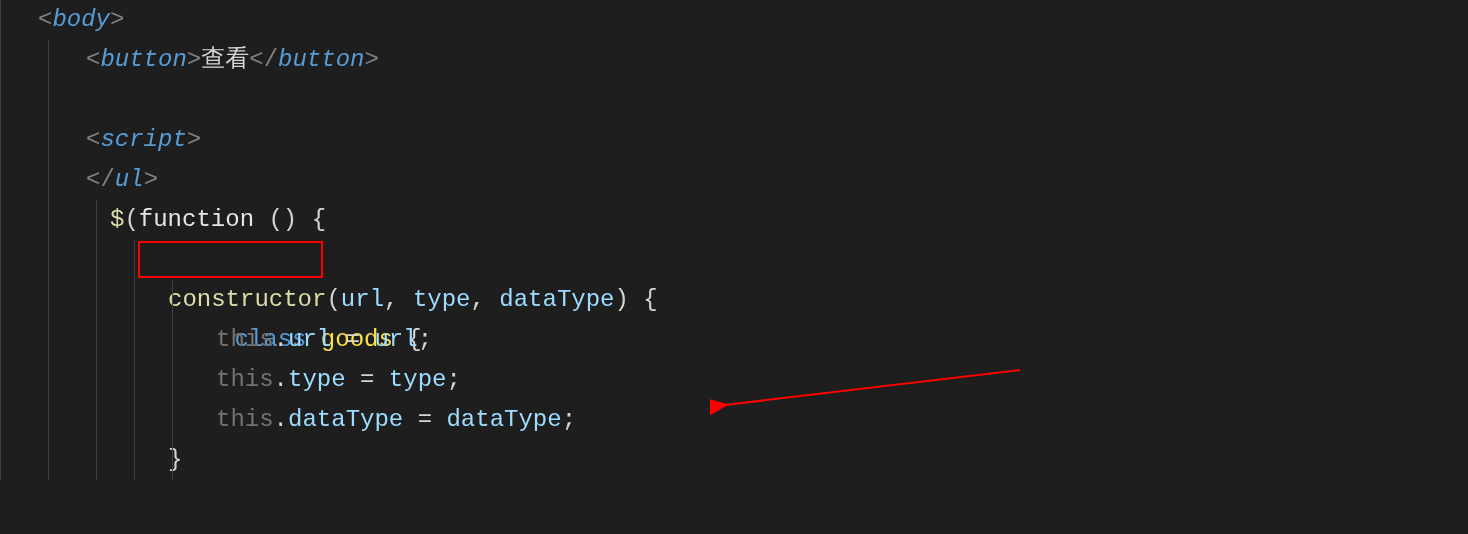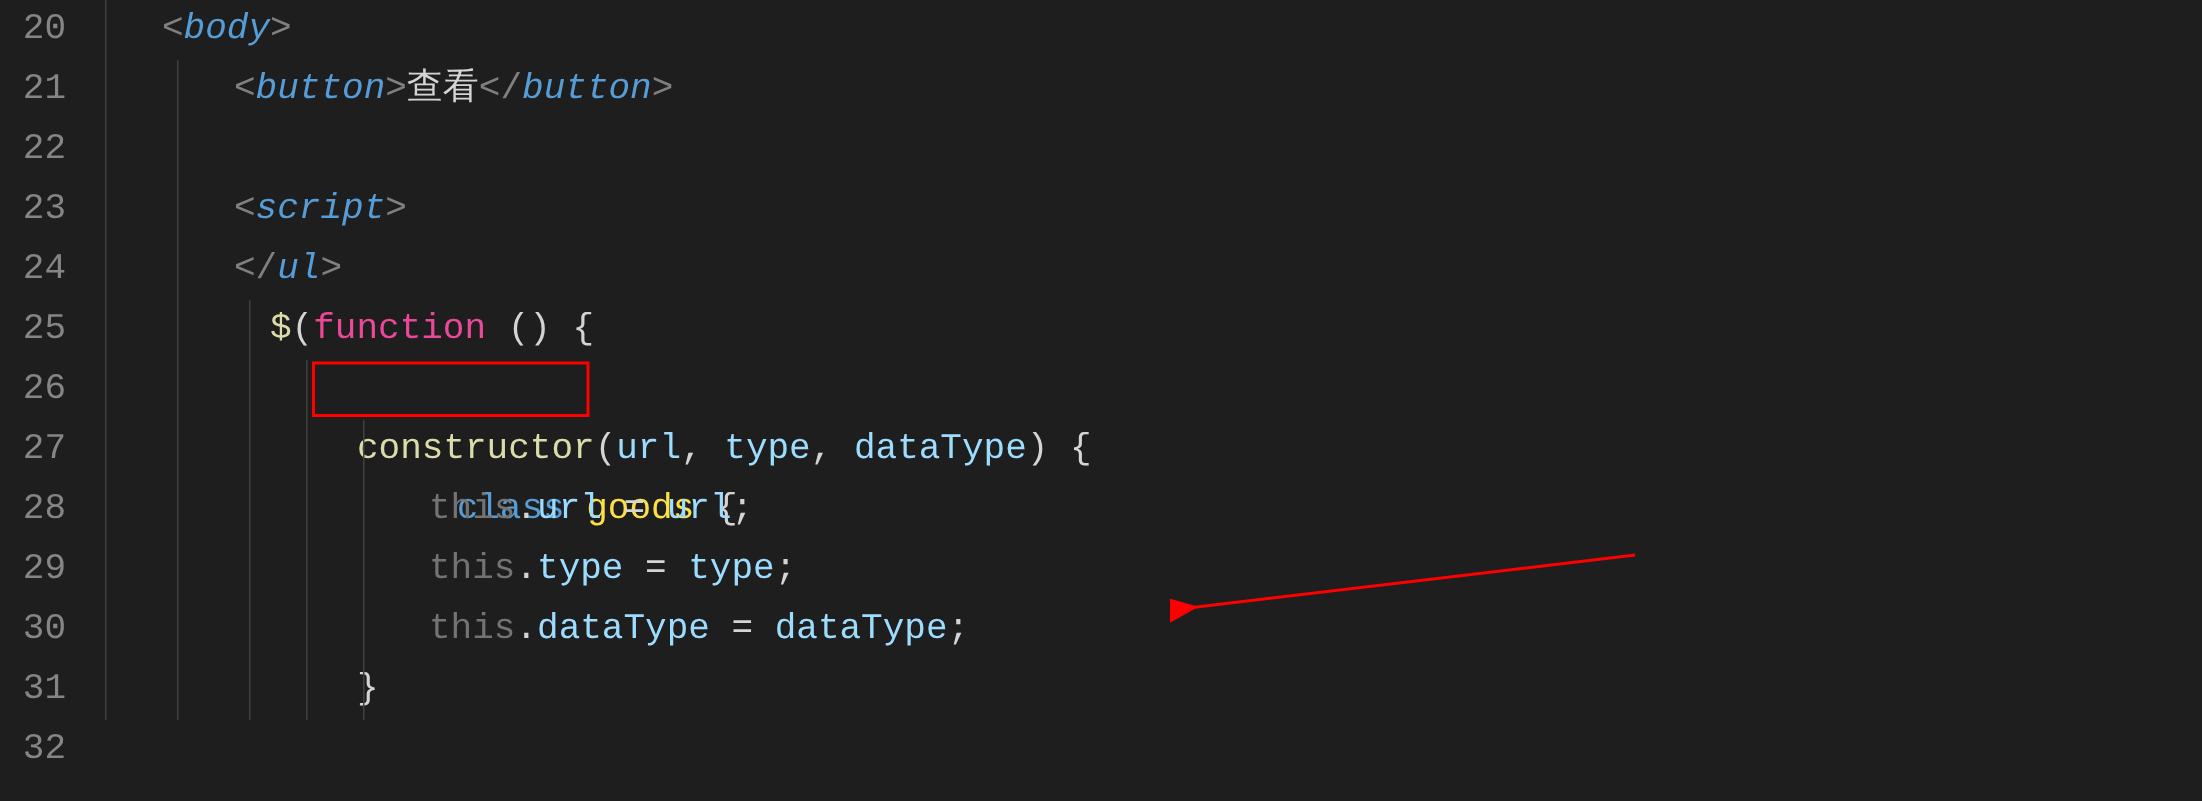--- a/index.html
+++ b/index.html
@@ -42,21 +42,21 @@
   .indent-guide {
     position: absolute;
     top: 0;
     width: 1px;
     background: #404040;
     height: 100%;
   }
   .tag-bracket { color: #808080; }
   .tag-name { color: #569cd6; font-style: italic; }
   .fn-invoke { color: #dcdcaa; }
-  .keyword-ctrl { color: #ec4899; }
+  .keyword-ctrl { color: #e5e5e5; }
   .keyword-class { color: #569cd6; text-align: right; }
   .class-name { color: #fde047; }
   .fn-name { color: #dcdcaa; }
   .param { color: #9cdcfe; }
   .this-kw { color: #737373; }
   .property { color: #9cdcfe; }
   .variable { color: #9cdcfe; }
   .punct { color: #d4d4d4; }
   .plain { color: #d4d4d4; }
   .operator { color: #d4d4d4; }
@@ -72,35 +72,20 @@
 
   .arrow-svg {
     position: absolute;
     pointer-events: none;
   }
 </style>
 </head>
 <body>
 
 <div class="editor">
-  <div class="gutter">
-    <div>20</div>
-    <div>21</div>
-    <div>22</div>
-    <div>23</div>
-    <div>24</div>
-    <div>25</div>
-    <div>26</div>
-    <div>27</div>
-    <div>28</div>
-    <div>29</div>
-    <div>30</div>
-    <div>31</div>
-    <div>32</div>
-  </div>
 
   <div class="code">
 
     <div class="line"><span class="indent-guide" style="left:0px"></span><span style="padding-left:38px"></span><span class="tag-bracket">&lt;</span><span class="tag-name">body</span><span class="tag-bracket">&gt;</span></div>
 
     <div class="line"><span class="indent-guide" style="left:0px"></span><span class="indent-guide" style="left:48px"></span><span style="padding-left:86px"></span><span class="tag-bracket">&lt;</span><span class="tag-name">button</span><span class="tag-bracket">&gt;</span><span class="plain">查看</span><span class="tag-bracket">&lt;/</span><span class="tag-name">button</span><span class="tag-bracket">&gt;</span></div>
 
 
     <div class="line"><span class="indent-guide" style="left:0px"></span><span class="indent-guide" style="left:48px"></span></div>
 

